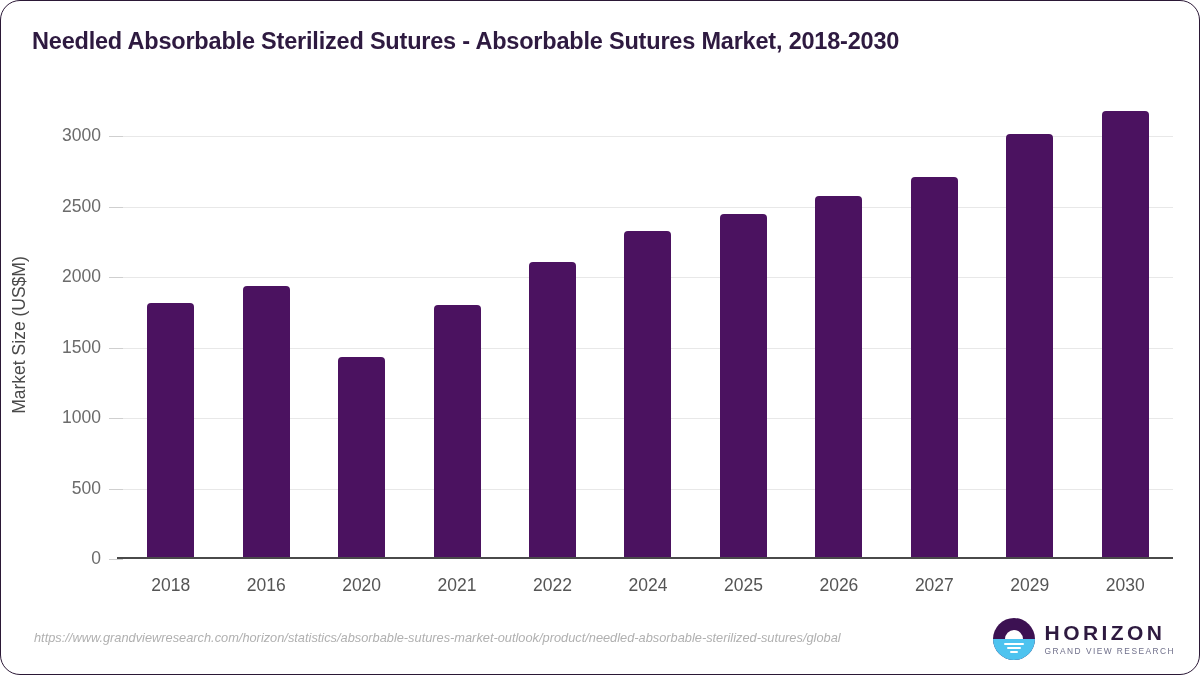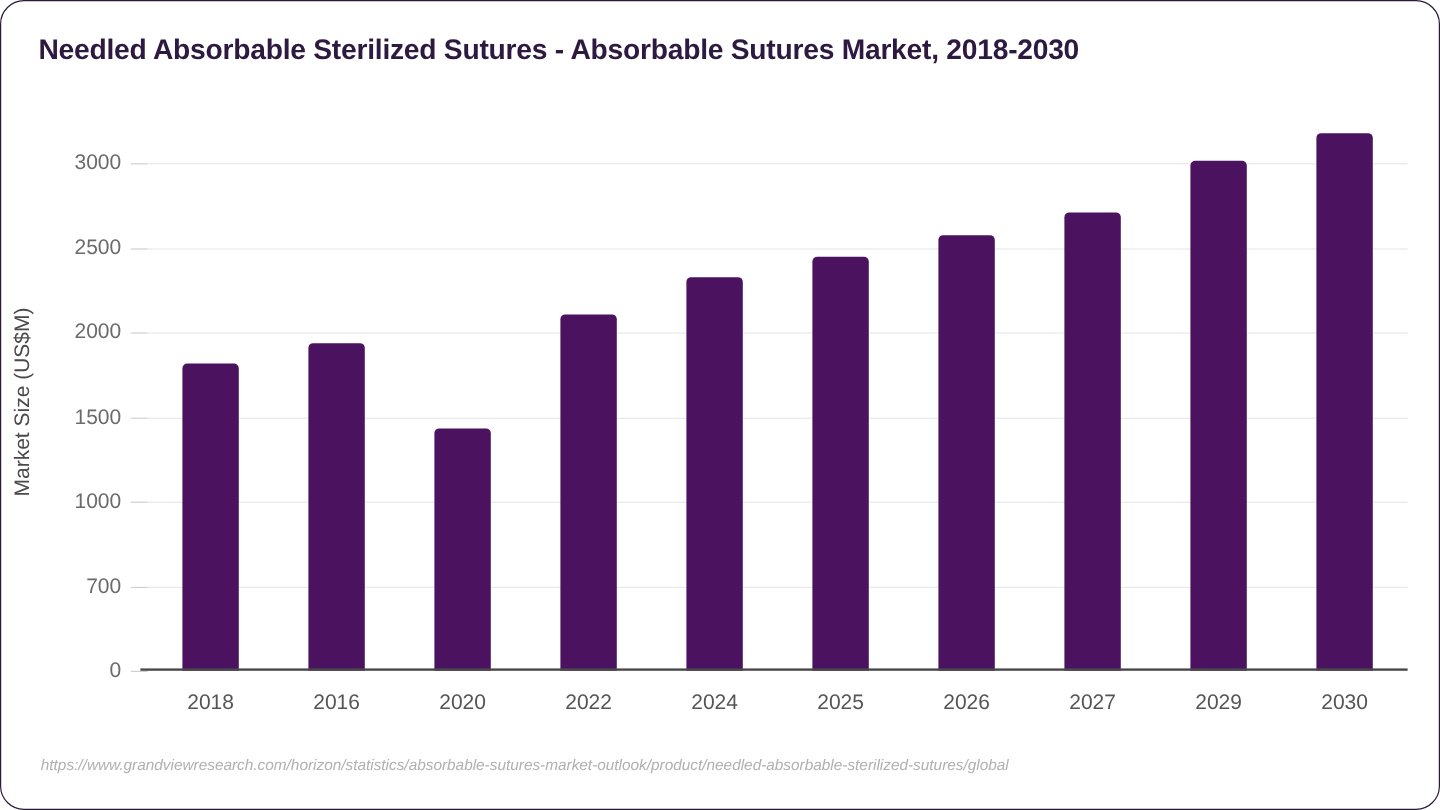--- a/index.html
+++ b/index.html
@@ -205,21 +205,21 @@
 
     <div class="y-axis-title">Market Size (US$M)</div>
 
     <div class="gridlines">
         <div class="ytick-row" style="top: 448px;">
           <div class="ytick-label">0</div>
           <div class="ytick-mark"></div>
         </div>
         <div class="gridline" style="top: 377.56px;"></div>
         <div class="ytick-row" style="top: 377.56px;">
-          <div class="ytick-label">700</div>
+          <div class="ytick-label">500</div>
           <div class="ytick-mark"></div>
         </div>
         <div class="gridline" style="top: 307.119px;"></div>
         <div class="ytick-row" style="top: 307.119px;">
           <div class="ytick-label">1000</div>
           <div class="ytick-mark"></div>
         </div>
         <div class="gridline" style="top: 236.679px;"></div>
         <div class="ytick-row" style="top: 236.679px;">
           <div class="ytick-label">1500</div>
@@ -249,20 +249,24 @@
         </div>
         <div class="bar-slot">
           <div class="bar" title="2019: 1935" style="height: 272.604px; background: rgb(75, 18, 96);"></div>
           <div class="xtick-label">2016</div>
         </div>
         <div class="bar-slot">
           <div class="bar" title="2020: 1435" style="height: 202.164px; background: rgb(75, 18, 96);"></div>
           <div class="xtick-label">2020</div>
         </div>
         <div class="bar-slot">
+          <div class="bar" title="2021: 1805" style="height: 254.289px; background: rgb(75, 18, 96);"></div>
+          <div class="xtick-label">2021</div>
+        </div>
+        <div class="bar-slot">
           <div class="bar" title="2022: 2105" style="height: 296.553px; background: rgb(75, 18, 96);"></div>
           <div class="xtick-label">2022</div>
         </div>
         <div class="bar-slot">
           <div class="bar" title="2024: 2325" style="height: 327.547px; background: rgb(75, 18, 96);"></div>
           <div class="xtick-label">2024</div>
         </div>
         <div class="bar-slot">
           <div class="bar" title="2025: 2450" style="height: 345.157px; background: rgb(75, 18, 96);"></div>
           <div class="xtick-label">2025</div>
@@ -283,14 +287,27 @@
           <div class="bar" title="2030: 3180" style="height: 448px; background: rgb(75, 18, 96);"></div>
           <div class="xtick-label">2030</div>
         </div>
       </div>
 
     <div class="baseline"></div>
   </div>
 
   <div class="footer">https://www.grandviewresearch.com/horizon/statistics/absorbable-sutures-market-outlook/product/needled-absorbable-sterilized-sutures/global</div>
 
+  <div class="logo">
+    <div class="logo-mark">
+      <div class="bottom-half"></div>
+      <div class="sun"></div>
+      <div class="ray ray1"></div>
+      <div class="ray ray2"></div>
+      <div class="ray ray3"></div>
+    </div>
+    <div class="logo-text">
+      <div class="logo-word">HORIZON</div>
+      <div class="logo-sub">GRAND VIEW RESEARCH</div>
+    </div>
+  </div>
 
 </div>
 
 </body></html>

